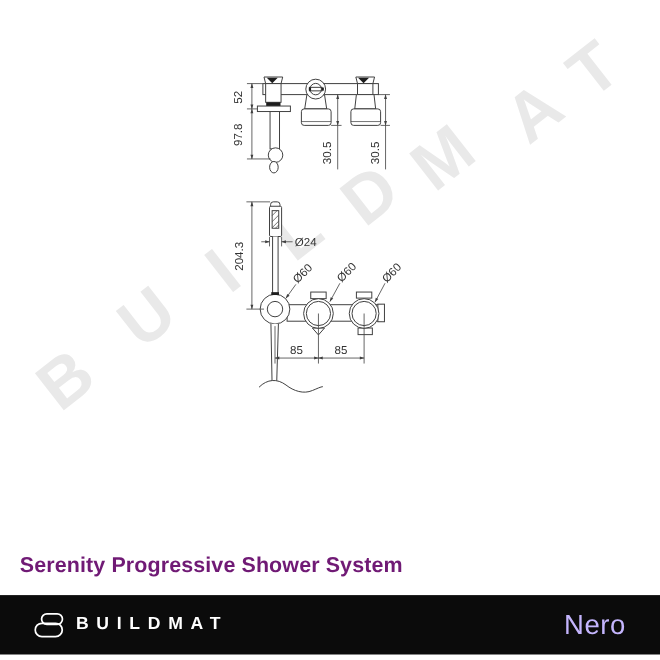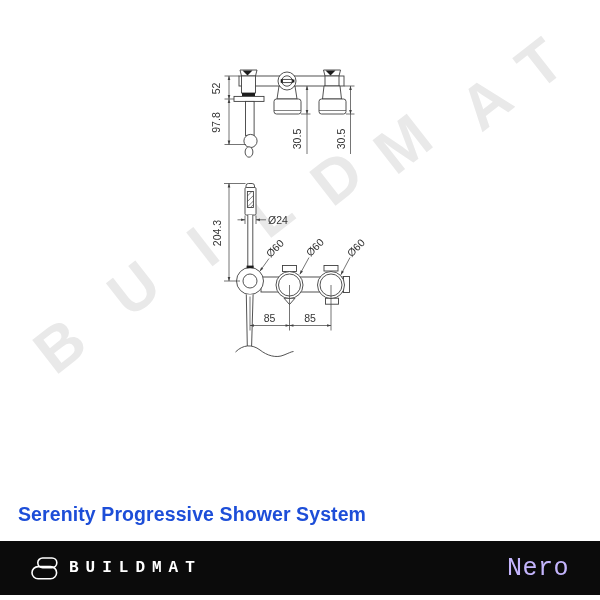--- a/index.html
+++ b/index.html
@@ -11,24 +11,24 @@
   
   #drawing{position:absolute;left:0;top:0;z-index:1;}
   .ln{fill:none;stroke:#3f3f3f;stroke-width:.9;}
   .fw{fill:#ffffff;stroke:#3f3f3f;stroke-width:.9;}
   .thin{fill:none;stroke:#3f3f3f;stroke-width:.65;}
   .dim{fill:none;stroke:#474747;stroke-width:.75;}
   .blk{fill:#1d1d1d;stroke:none;}
   text.dt{font-family:"Liberation Sans",sans-serif;font-size:10.5px;fill:#333333;}
   
   #title{position:absolute;z-index:2;left:18px;top:503px;font-size:19.5px;font-weight:600;
-         color:#1d4ed8;letter-spacing:.1px;}
+         color:#701a75;letter-spacing:.1px;}
   
   #footer{position:absolute;z-index:2;left:0;top:541px;width:600px;height:54px;
-          background:#0b0b0b;display:flex;align-items:center;font-family:Liberation Mono, monospace;}
+          background:#0b0b0b;display:flex;align-items:center;}
   #footer .brand-wrap{display:flex;align-items:center;margin-left:31px;}
   #footer .brand-text{color:#ffffff;font-weight:700;font-size:16px;letter-spacing:7px;
                       margin-left:11px;white-space:nowrap;}
   #footer .nero{color:#c4b5fd;font-size:25px;font-weight:400;letter-spacing:.5px;
                 margin-left:auto;margin-right:31px;}
 </style>
 </head>
 <body>
 
 <div id="canvas">

